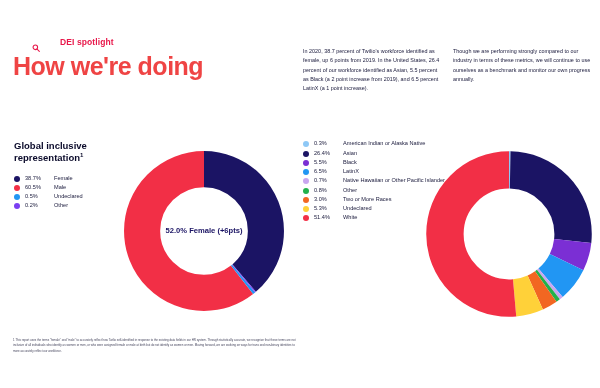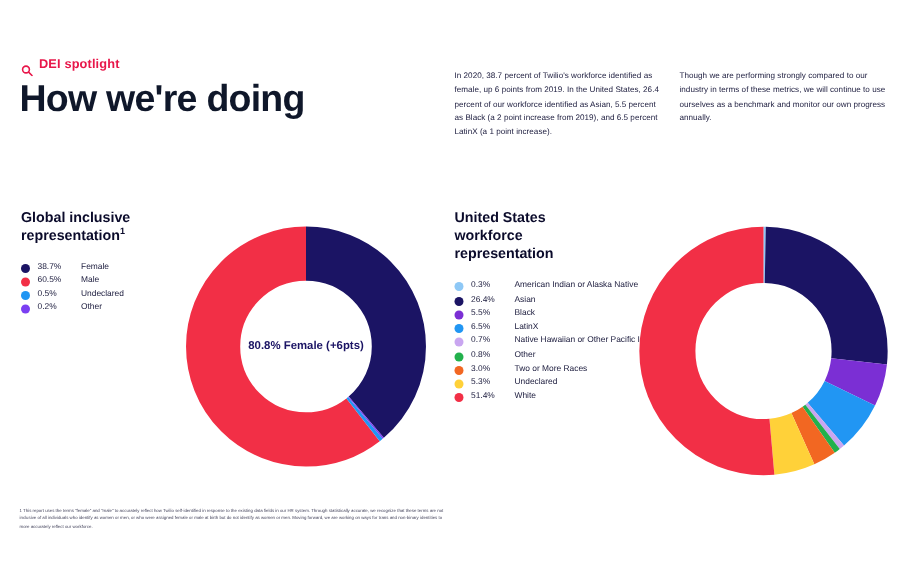--- a/index.html
+++ b/index.html
@@ -12,25 +12,25 @@
     background: #ffffff;
     font-family: "Liberation Sans", sans-serif;
     color: #0b0b2b;
     overflow: hidden;
     position: relative;
   }
 
   
   .eyebrow {
     position: absolute;
-    left: 14px;
+    left: 32px;
     top: 38px;
     display: flex;
     align-items: center;
-    gap: 4px;
+    gap: 20px;
   }
   .eyebrow-icon {
     width: 8px;
     height: 8px;
     display: block;
   }
   .eyebrow-text {
     color: #e8174a;
     font-size: 8.5px;
     font-weight: 700;
@@ -38,21 +38,21 @@
     line-height: 1;
   }
   .page-title {
     position: absolute;
     left: 13px;
     top: 53px;
     font-size: 25px;
     font-weight: 700;
     letter-spacing: -0.5px;
     line-height: 1.05;
-    color: #0f172a;
+    color: #ef4444;
     margin: 0;
     text-align: center;
   }
 
   
   .intro {
     position: absolute;
     left: 303px;
     top: 47px;
     width: 288px;
@@ -220,26 +220,25 @@
   <svg viewBox="0 0 200 200" aria-hidden="true">
     <g transform="rotate(-90 100 100)">
 
       <circle cx="100" cy="100" r="72" fill="none" stroke="#1b1464" stroke-width="42" stroke-dasharray="175.07 277.32" stroke-dashoffset="0"></circle>
       <circle cx="100" cy="100" r="72" fill="none" stroke="#f22f46" stroke-width="42" stroke-dasharray="273.69 178.70" stroke-dashoffset="-178.24"></circle>
       <circle cx="100" cy="100" r="72" fill="none" stroke="#2196f3" stroke-width="42" stroke-dasharray="2.26 450.13" stroke-dashoffset="-175.98"></circle>
       <circle cx="100" cy="100" r="72" fill="none" stroke="#7b3ff2" stroke-width="42" stroke-dasharray="0.90 451.49" stroke-dashoffset="-175.07"></circle>
     </g>
   </svg>
   <div class="donut-center">
-    <div class="center-line" style="color:#1b1464">80.8% Female (+6pts)</div>
+    <div class="center-line" style="color:#1b1464">52.0% Female (+6pts)</div>
   </div>
 </div>
 
 <div class="chart-block right">
-  <div class="chart-heading">United States workforce representation</div>
   <ul class="legend">
     <li class="legend-row tall">
       <span class="legend-dot" style="background:#8ec8f6"></span>
       <span class="legend-pct">0.3%</span>
       <span class="legend-label">American Indian or Alaska Native</span>
     </li>
     <li class="legend-row">
       <span class="legend-dot" style="background:#1b1464"></span>
       <span class="legend-pct">26.4%</span>
       <span class="legend-label">Asian</span>

